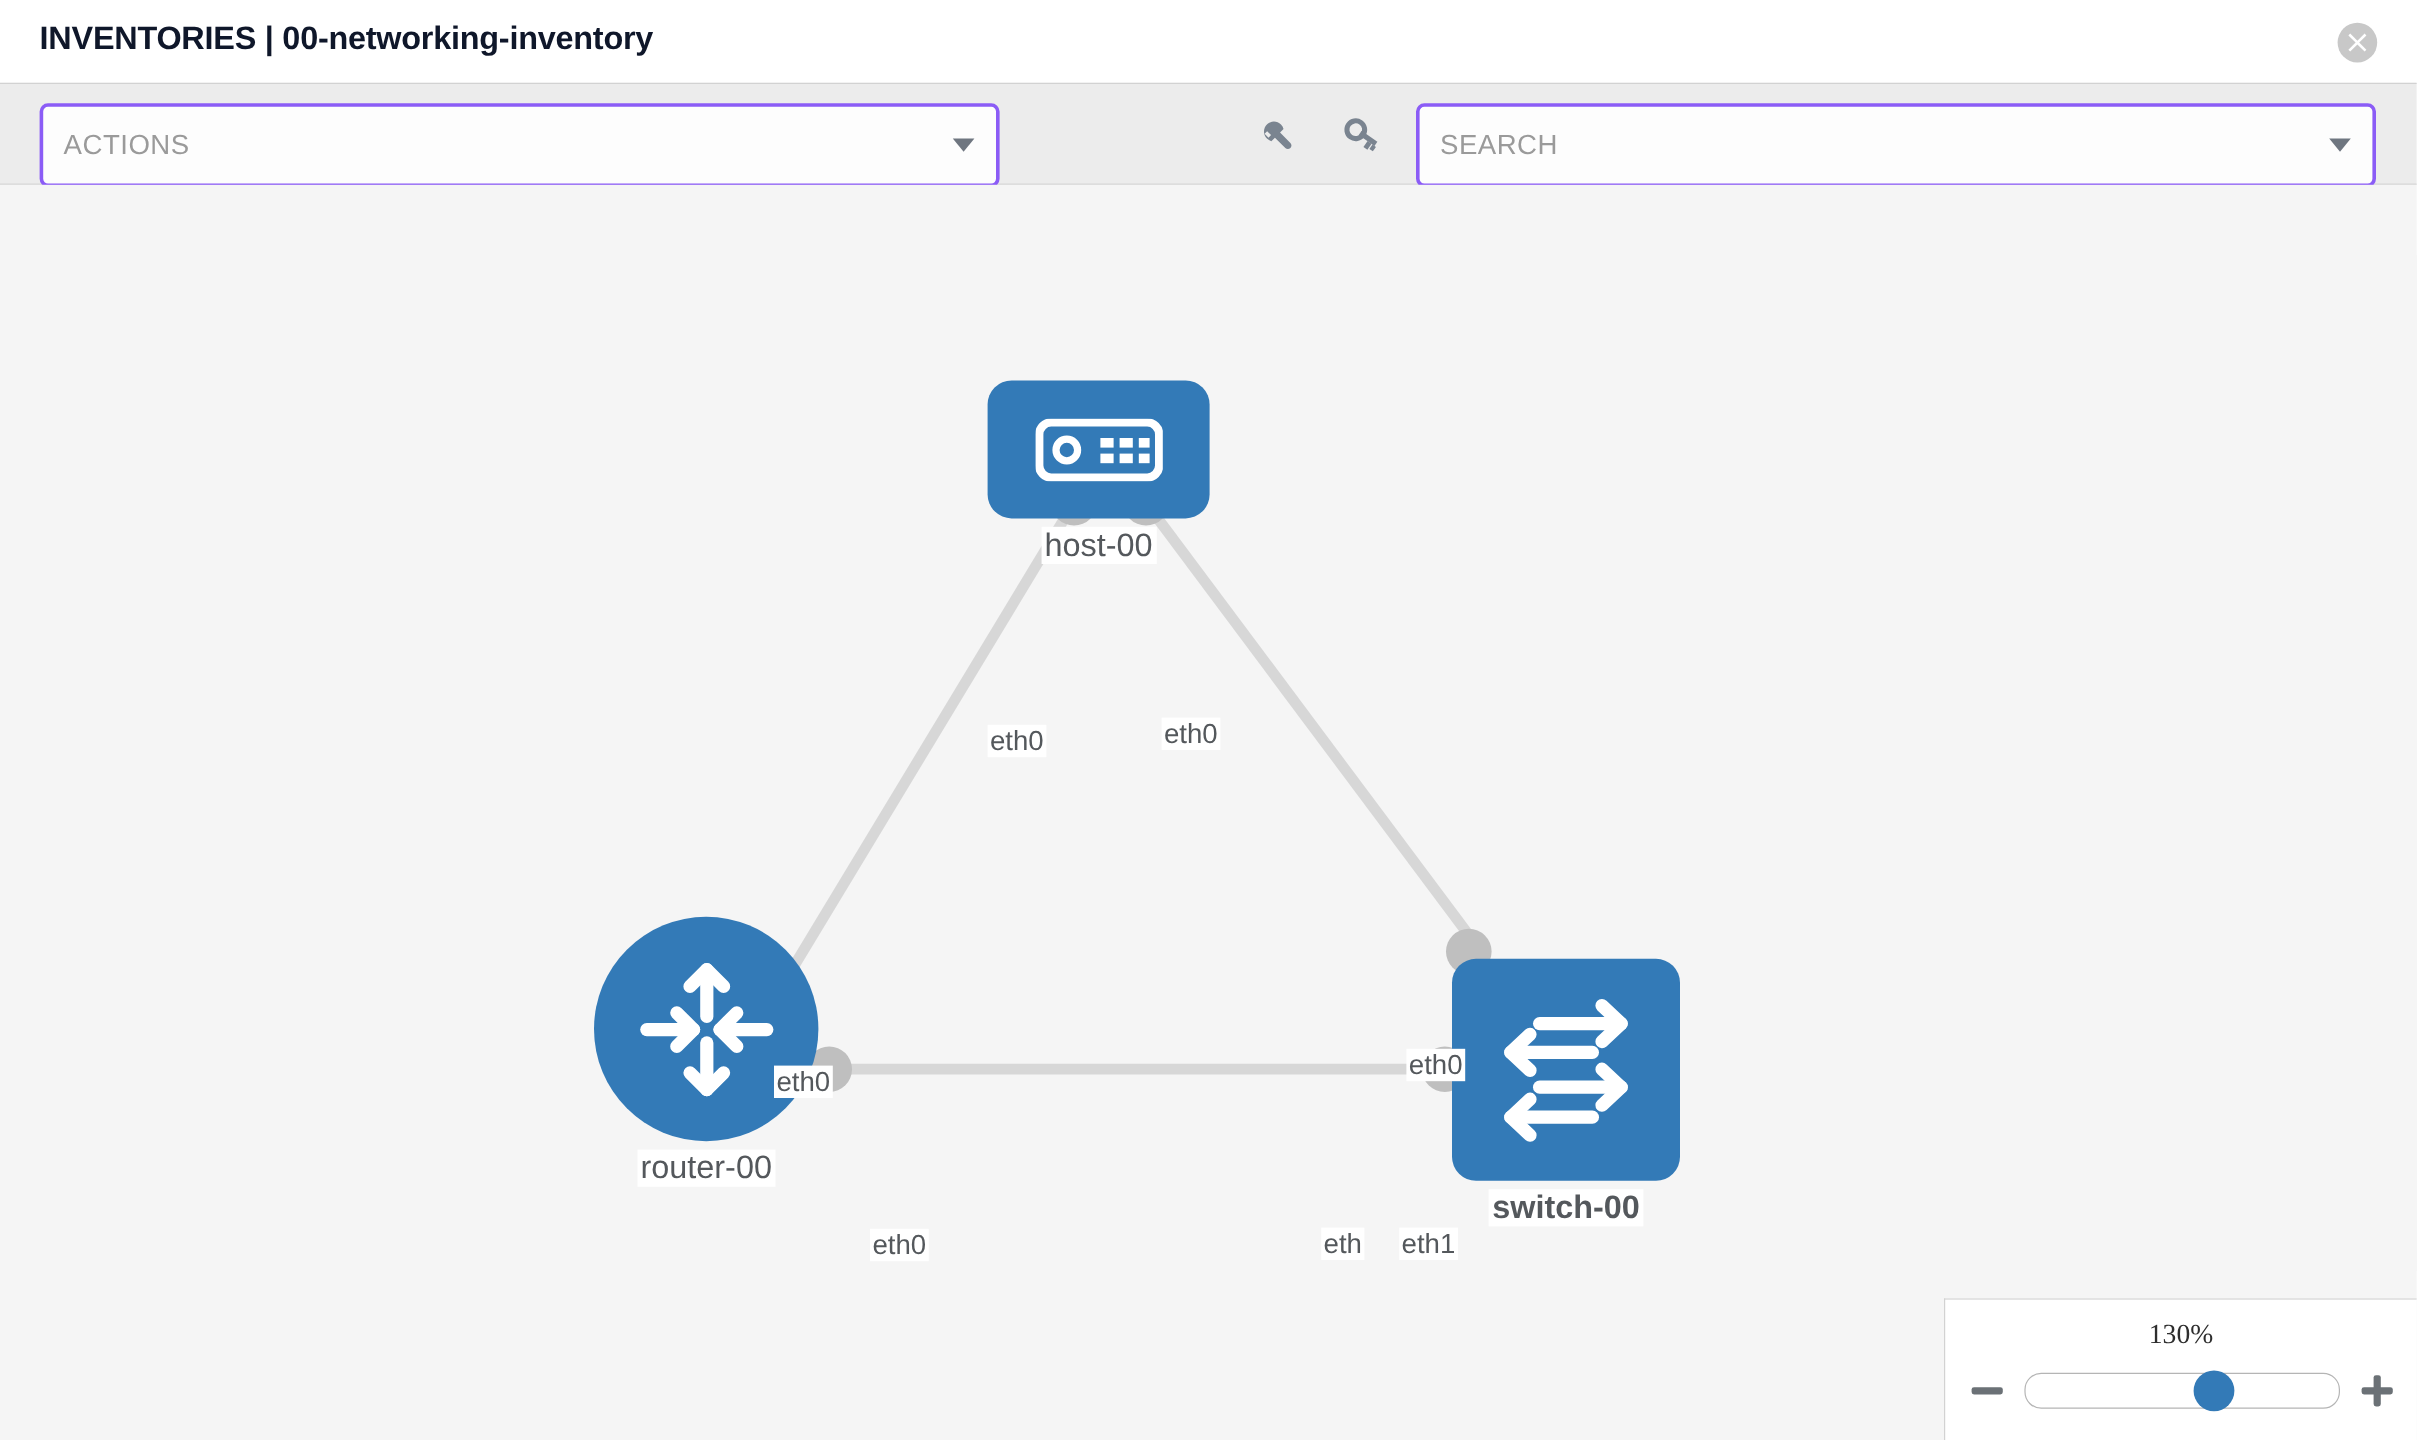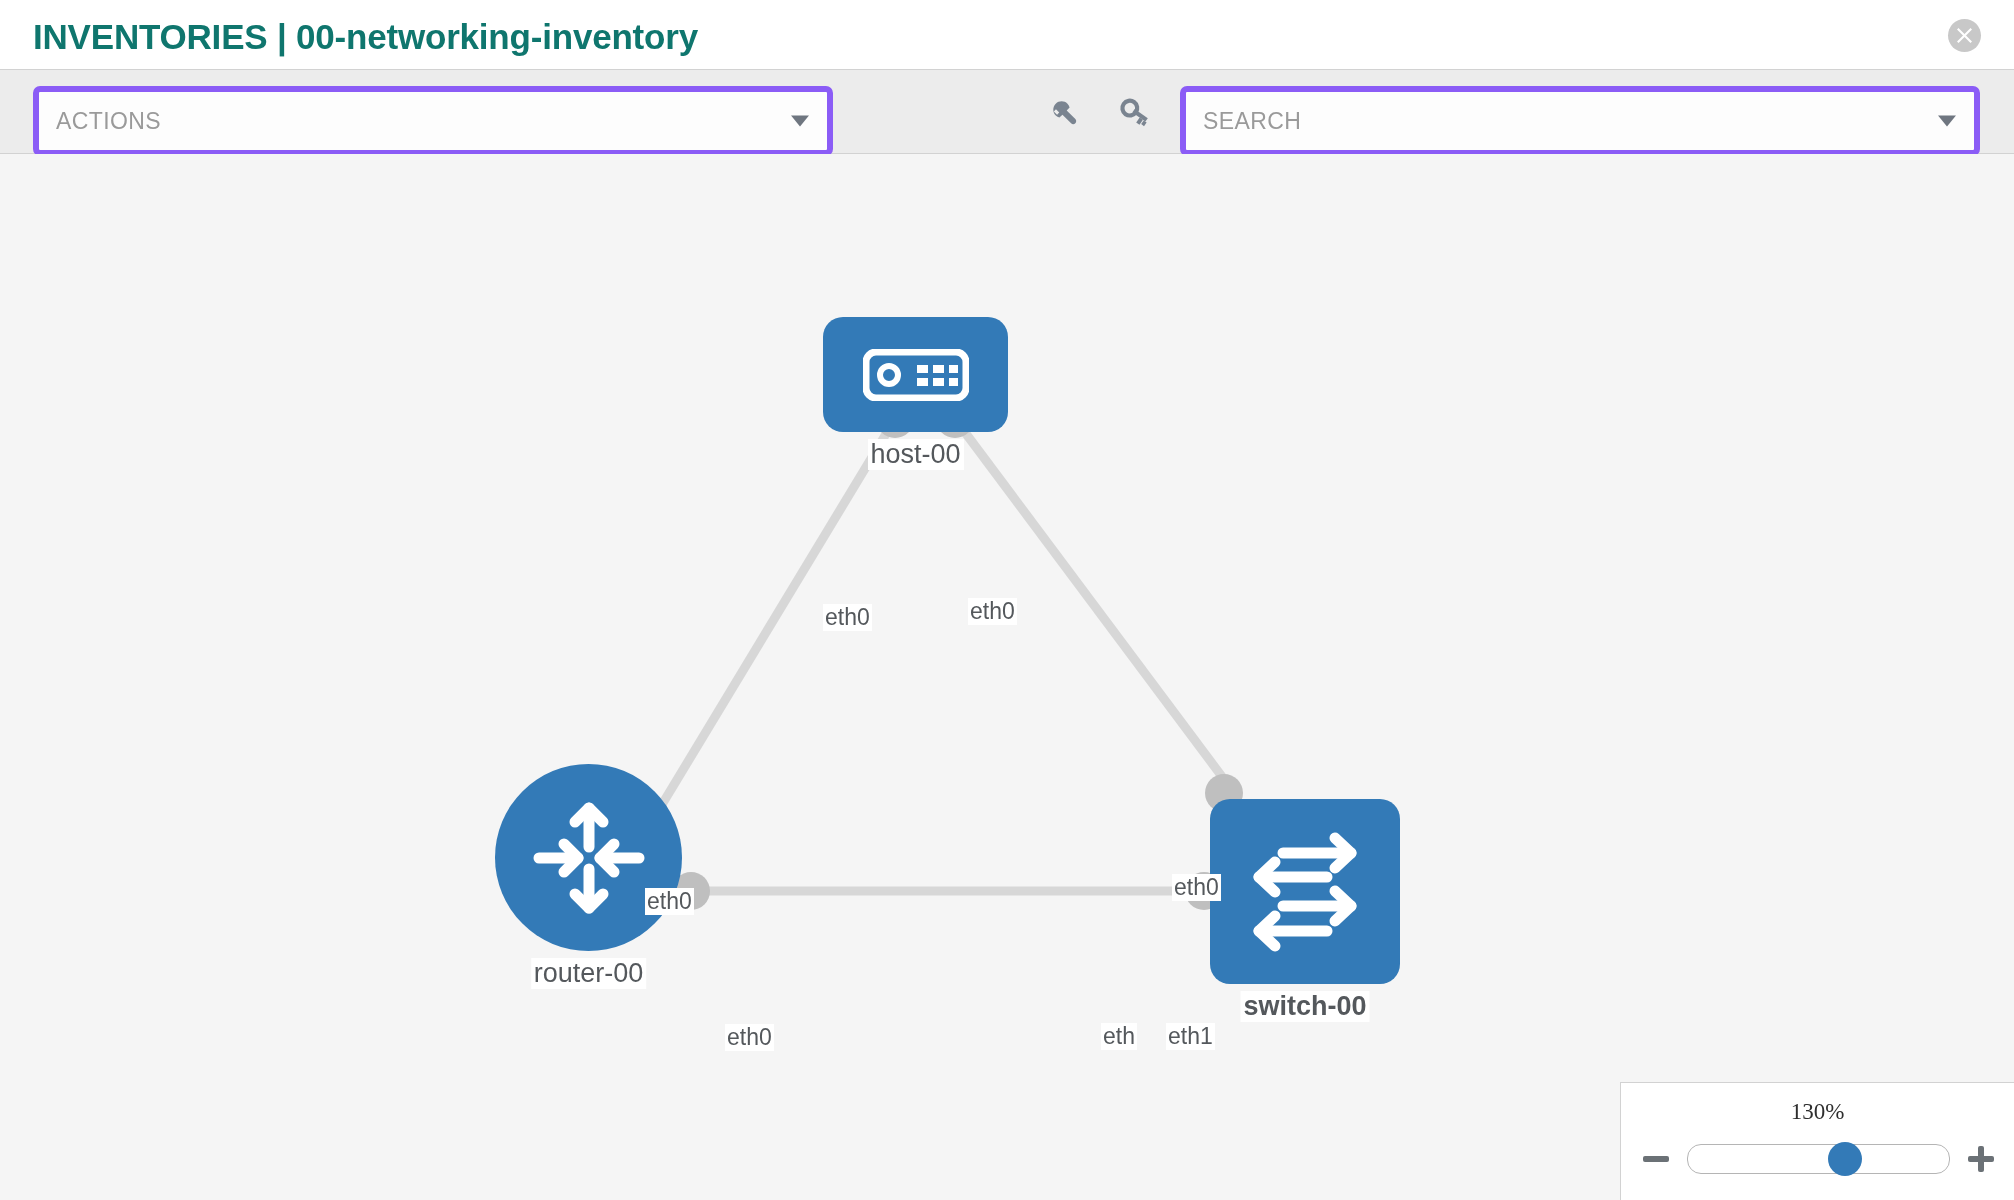--- a/index.html
+++ b/index.html
@@ -26,23 +26,23 @@
     left: 0; top: 0;
     width: 2014px;
     height: 69px;
     background: #ffffff;
     box-sizing: border-box;
   }
   .header-title {
     position: absolute;
     left: 33px;
     top: 17px;
-    font-size: 35px;
+    font-size: 27px;
     font-weight: bold;
-    color: #0f766e;
+    color: #0f172a;
     letter-spacing: -0.2px;
     white-space: nowrap;
     font-stretch: condensed;
   }
   .close-btn {
     position: absolute;
     right: 33px;
     top: 19px;
     width: 33px;
     height: 33px;
@@ -61,21 +61,21 @@
     height: 85px;
     background: #ececec;
     border-top: 1px solid #d2d2d2;
     border-bottom: 1px solid #d2d2d2;
     box-sizing: border-box;
   }
 
   .select-box {
     position: absolute;
     background: #fdfdfd;
-    border: 6px solid #8b5cf6;
+    border: 3px solid #8b5cf6;
     border-radius: 7px;
     box-sizing: border-box;
     height: 70px;
     cursor: pointer;
   }
   .select-box .sel-label {
     position: absolute;
     left: 17px;
     top: 50%;
     transform: translateY(-50%);

